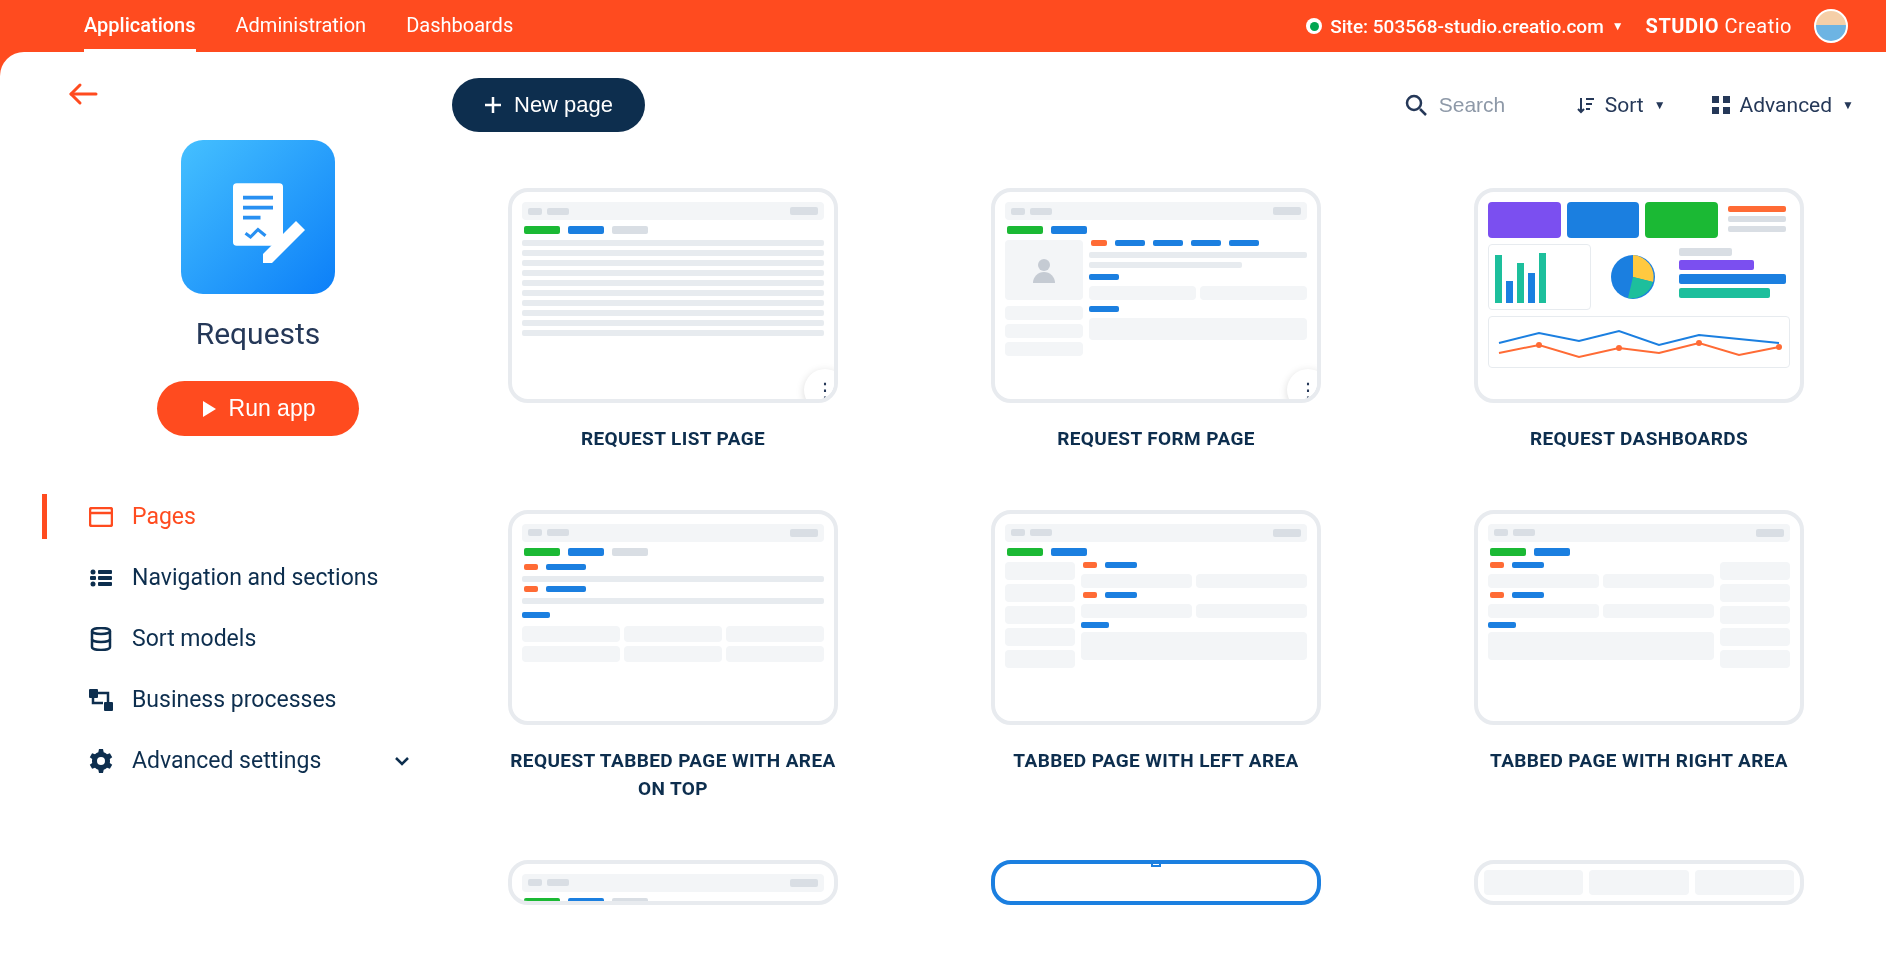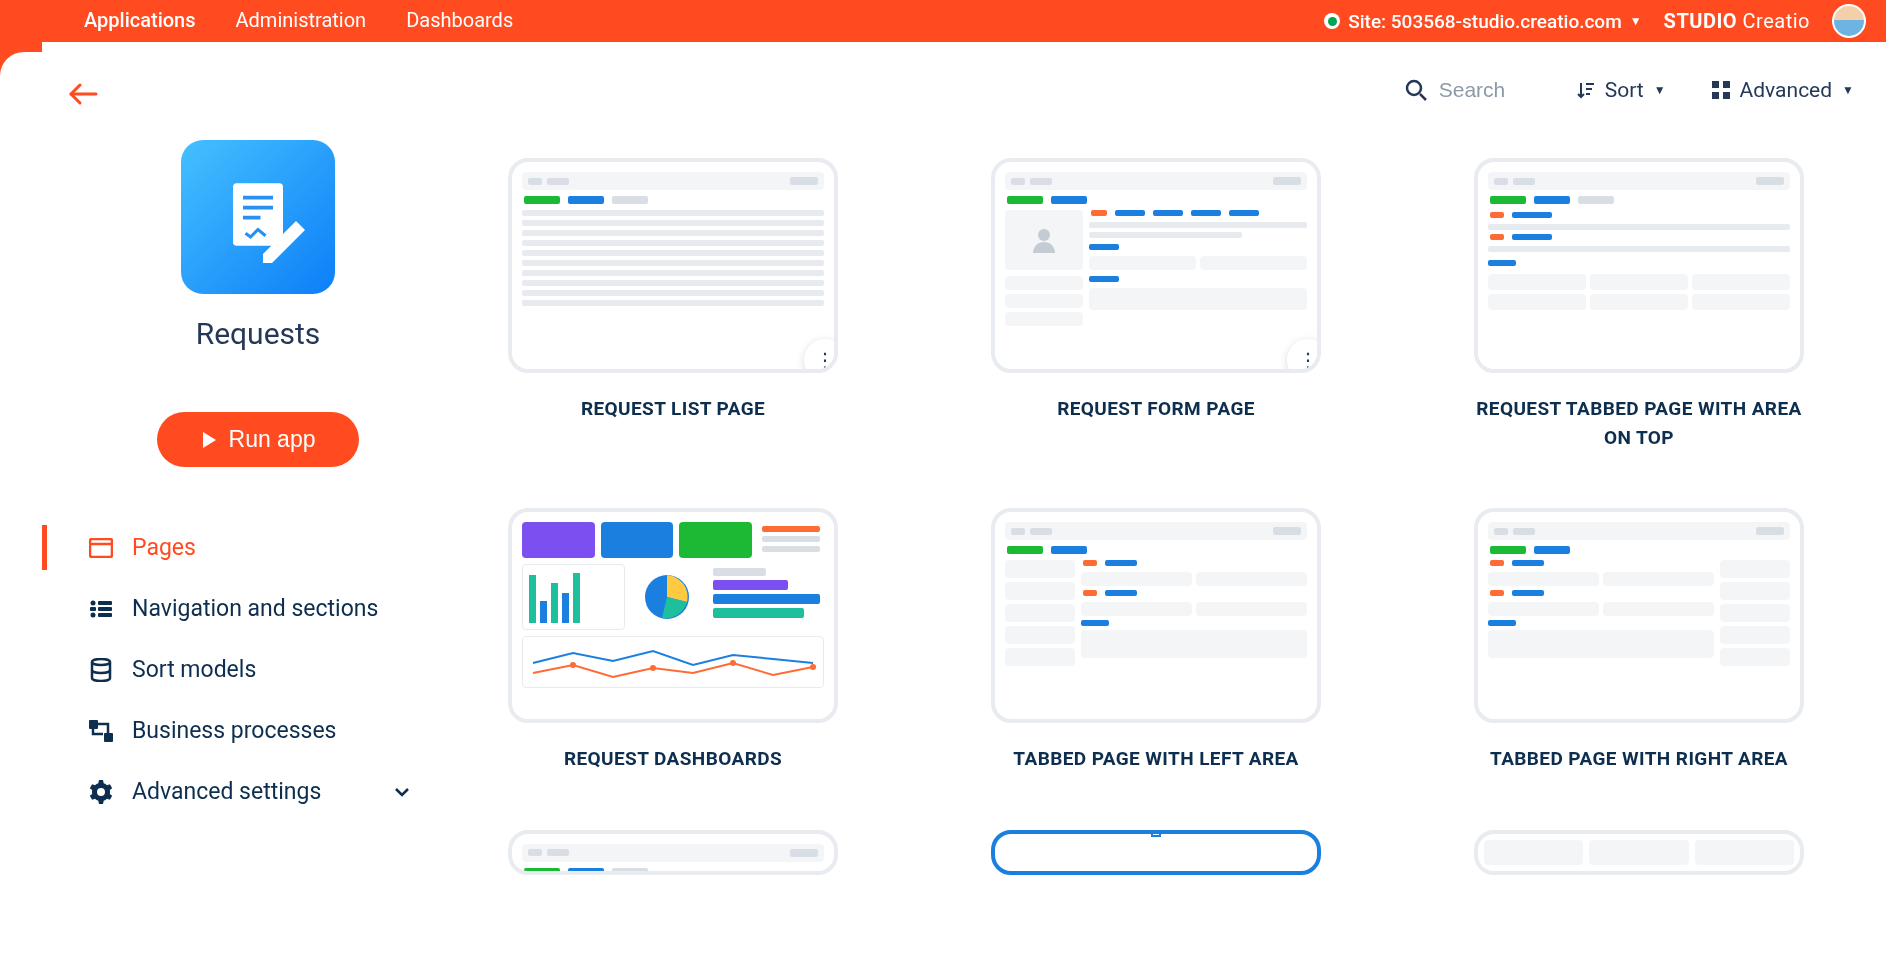--- a/index.html
+++ b/index.html
@@ -1,19 +1,19 @@
 <!DOCTYPE html>
 <html><head>
 <meta charset="utf-8">
 <style>
 * { box-sizing: border-box; margin: 0; padding: 0; }
 body { font-family: -apple-system, BlinkMacSystemFont, "Segoe UI", Roboto, Arial, sans-serif; background: #fff; color: #0d2e4e; width: 1886px; height: 980px; overflow: hidden; }
 
 
-.topbar { height: 42px; background: #ff4b1f; display: flex; align-items: center; padding: 0 20px 0 42px; color: #fff; margin-left: 42px; }
+.topbar { height: 52px; background: #ff4b1f; display: flex; align-items: center; padding: 0 38px 0 42px; color: #fff; margin-left: 42px; }
 .topbar-left { display: flex; gap: 40px; }
 .top-tab { font-size: 20px; font-weight: 400; cursor: pointer; padding: 12px 0; }
 .top-tab.active { border-bottom: 3px solid #fff; font-weight: 500; }
 .topbar-right { margin-left: auto; display: flex; align-items: center; gap: 22px; }
 .site-dd { display: flex; align-items: center; gap: 8px; font-size: 19px; font-weight: 500; cursor: pointer; }
 .status-dot { width: 16px; height: 16px; border-radius: 50%; background: #fff; display: flex; align-items: center; justify-content: center; }
 .status-dot::after { content: ""; width: 9px; height: 9px; border-radius: 50%; background: #00a651; }
 .brand { font-size: 20px; letter-spacing: .5px; }
 .brand b { font-weight: 700; }
 .avatar { width: 34px; height: 34px; border-radius: 50%; background: linear-gradient(180deg,#f5cfa8 0%,#f5cfa8 45%,#6db4e3 46%,#6db4e3 100%); border: 2px solid #fff; }
@@ -26,21 +26,21 @@
 .left-rail-cover { position: absolute; left: 0; top: 52px; width: 42px; height: 928px; background: #fff; border-top-left-radius: 24px; }
 
 
 .sidebar { width: 406px; padding: 30px 0 0 26px; }
 .back-arrow { color: #ff4b1f; font-size: 30px; cursor: pointer; margin-bottom: 30px; display: inline-block; line-height: 1; }
 .app-icon-wrap { text-align: center; width: 310px; margin: 0 auto; }
 .app-icon { width: 154px; height: 154px; border-radius: 22px; background: linear-gradient(135deg,#45c0ff,#0c7ff8); margin: 0 auto 22px; display: flex; align-items: center; justify-content: center; position: relative; }
 .app-icon svg { width: 60px; height: 74px; }
 .app-icon .pencil { position: absolute; right: 18px; bottom: 18px; color: #fff; }
 .app-name { font-size: 30px; color: #253858; font-weight: 400; margin-bottom: 30px; }
-.run-btn { background: #ff4b1f; color: #fff; border: none; border-radius: 32px; padding: 14px 44px; font-size: 23px; font-weight: 500; cursor: pointer; display: inline-flex; align-items: center; gap: 12px; margin-bottom: 50px; margin-top: 31px; }
+.run-btn { background: #ff4b1f; color: #fff; border: none; border-radius: 32px; padding: 14px 44px; font-size: 23px; font-weight: 500; cursor: pointer; display: inline-flex; align-items: center; gap: 12px; margin-bottom: 50px; }
 
 .nav-item { display: flex; align-items: center; gap: 18px; padding: 17px 10px 17px 20px; font-size: 23px; color: #0d2e4e; cursor: pointer; }
 .nav-item.active { color: #ff4b1f; position: relative; }
 .nav-item .icon-slot { width: 26px; height: 26px; display: flex; align-items: center; justify-content: center; flex-shrink: 0; }
 .nav-item.active::before { content: ""; position: absolute; left: -26px; top: 8px; bottom: 8px; width: 5px; background: #ff4b1f; }
 .nav-item .chevron { margin-left: auto; margin-right: 28px; }
 
 
 .main { flex: 1; padding: 26px 32px 0 0; overflow-y: auto; }
 .toolbar { display: flex; align-items: center; margin-bottom: 56px; padding-left: 4px; }
@@ -186,20 +186,27 @@
       <span class="chevron">
           <svg width="16" height="10" viewBox="0 0 16 10" fill="none" stroke="#0d2e4e" stroke-width="2.5">
             <path d="M2 2 l6 6 l6 -6"></path>
           </svg>
         </span>
     </div>
   </div>
 
   <div class="main">
     <div class="toolbar">
+      <button class="new-btn">
+        <svg width="18" height="18" viewBox="0 0 18 18" stroke="#fff" stroke-width="2.5">
+            <line x1="9" y1="1" x2="9" y2="17"></line>
+            <line x1="1" y1="9" x2="17" y2="9"></line>
+          </svg>
+        <span>New page</span>
+      </button>
       <div class="toolbar-right">
         <div class="search-wrap">
           <svg width="22" height="22" viewBox="0 0 22 22" fill="none" stroke="#253858" stroke-width="2.5">
               <circle cx="9" cy="9" r="7"></circle>
               <line x1="15" y1="15" x2="21" y2="21"></line>
             </svg>
           <input type="text" placeholder="Search" style="">
         </div>
         <div class="ctl">
           <svg width="18" height="18" viewBox="0 0 18 18" fill="none" stroke="#253858" stroke-width="2">
@@ -295,61 +302,20 @@
                   <div class="panel" style="flex:1;height:14px"></div>
                   <div class="panel" style="flex:1;height:14px"></div>
                 </div>
               <div class="chip blue" style="width:30px;height:6px;margin:6px 0"></div>
               <div class="panel" style="height:22px"></div>
             </div>
           </div>
           <div class="more-btn">⋮</div>
         </div>
         <div class="card-title">REQUEST FORM PAGE</div>
-      </div>
-
-      <div class="card">
-        <div class="thumb">
-          <div class="thumb-hdr">
-              <div class="left">
-                <div class="bar grey" style="width:14px"></div>
-                <div class="bar grey" style="width:22px"></div>
-              </div>
-              <div class="right"></div>
-            </div>
-          <div class="tabs-row">
-              <div class="chip green" style="width:36px"></div>
-              <div class="chip blue" style="width:36px"></div>
-              <div class="chip grey" style="width:36px"></div>
-            </div>
-          <div style="margin-top:8px">
-            <div class="tabs-row">
-                <div class="chip orange" style="width:14px;height:6px"></div>
-                <div class="chip blue" style="width:40px;height:6px"></div>
-              </div>
-            <div class="line"></div>
-            <div class="tabs-row">
-                <div class="chip orange" style="width:14px;height:6px"></div>
-                <div class="chip blue" style="width:40px;height:6px"></div>
-              </div>
-            <div class="line"></div>
-            <div class="chip blue" style="width:28px;height:6px;margin:8px 0"></div>
-            <div style="display:flex;gap:4px">
-                <div class="panel" style="flex:1;height:16px"></div>
-                <div class="panel" style="flex:1;height:16px"></div>
-                <div class="panel" style="flex:1;height:16px"></div>
-              </div>
-            <div style="display:flex;gap:4px;margin-top:4px">
-                <div class="panel" style="flex:1;height:16px"></div>
-                <div class="panel" style="flex:1;height:16px"></div>
-                <div class="panel" style="flex:1;height:16px"></div>
-              </div>
-          </div>
-        </div>
-        <div class="card-title">REQUEST TABBED PAGE WITH AREA ON TOP</div>
       </div>
 
       <div class="card">
         <div class="thumb">
           <div style="display:flex;gap:6px;margin-bottom:6px">
             <div class="purple" style="flex:1;height:36px;border-radius:4px"></div>
             <div class="blue" style="flex:1;height:36px;border-radius:4px"></div>
             <div class="green" style="flex:1;height:36px;border-radius:4px"></div>
             <div style="flex:.8;display:flex;flex-direction:column;gap:4px;padding:4px">
                 <div class="bar orange" style="height:6px"></div>
@@ -400,20 +366,61 @@
           <div class="thumb-hdr">
               <div class="left">
                 <div class="bar grey" style="width:14px"></div>
                 <div class="bar grey" style="width:22px"></div>
               </div>
               <div class="right"></div>
             </div>
           <div class="tabs-row">
               <div class="chip green" style="width:36px"></div>
               <div class="chip blue" style="width:36px"></div>
+              <div class="chip grey" style="width:36px"></div>
+            </div>
+          <div style="margin-top:8px">
+            <div class="tabs-row">
+                <div class="chip orange" style="width:14px;height:6px"></div>
+                <div class="chip blue" style="width:40px;height:6px"></div>
+              </div>
+            <div class="line"></div>
+            <div class="tabs-row">
+                <div class="chip orange" style="width:14px;height:6px"></div>
+                <div class="chip blue" style="width:40px;height:6px"></div>
+              </div>
+            <div class="line"></div>
+            <div class="chip blue" style="width:28px;height:6px;margin:8px 0"></div>
+            <div style="display:flex;gap:4px">
+                <div class="panel" style="flex:1;height:16px"></div>
+                <div class="panel" style="flex:1;height:16px"></div>
+                <div class="panel" style="flex:1;height:16px"></div>
+              </div>
+            <div style="display:flex;gap:4px;margin-top:4px">
+                <div class="panel" style="flex:1;height:16px"></div>
+                <div class="panel" style="flex:1;height:16px"></div>
+                <div class="panel" style="flex:1;height:16px"></div>
+              </div>
+          </div>
+        </div>
+        <div class="card-title">REQUEST TABBED PAGE WITH AREA ON TOP</div>
+      </div>
+
+      <div class="card">
+        <div class="thumb">
+          <div class="thumb-hdr">
+              <div class="left">
+                <div class="bar grey" style="width:14px"></div>
+                <div class="bar grey" style="width:22px"></div>
+              </div>
+              <div class="right"></div>
+            </div>
+          <div class="tabs-row">
+              <div class="chip green" style="width:36px"></div>
+              <div class="chip blue" style="width:36px"></div>
             </div>
           <div style="display:flex;gap:6px;height:140px">
             <div style="width:70px">
               <div class="panel" style="height:18px;margin-bottom:4px"></div>
                 <div class="panel" style="height:18px;margin-bottom:4px"></div>
                 <div class="panel" style="height:18px;margin-bottom:4px"></div>
                 <div class="panel" style="height:18px;margin-bottom:4px"></div>
                 <div class="panel" style="height:18px"></div>
             </div>
             <div style="flex:1">

